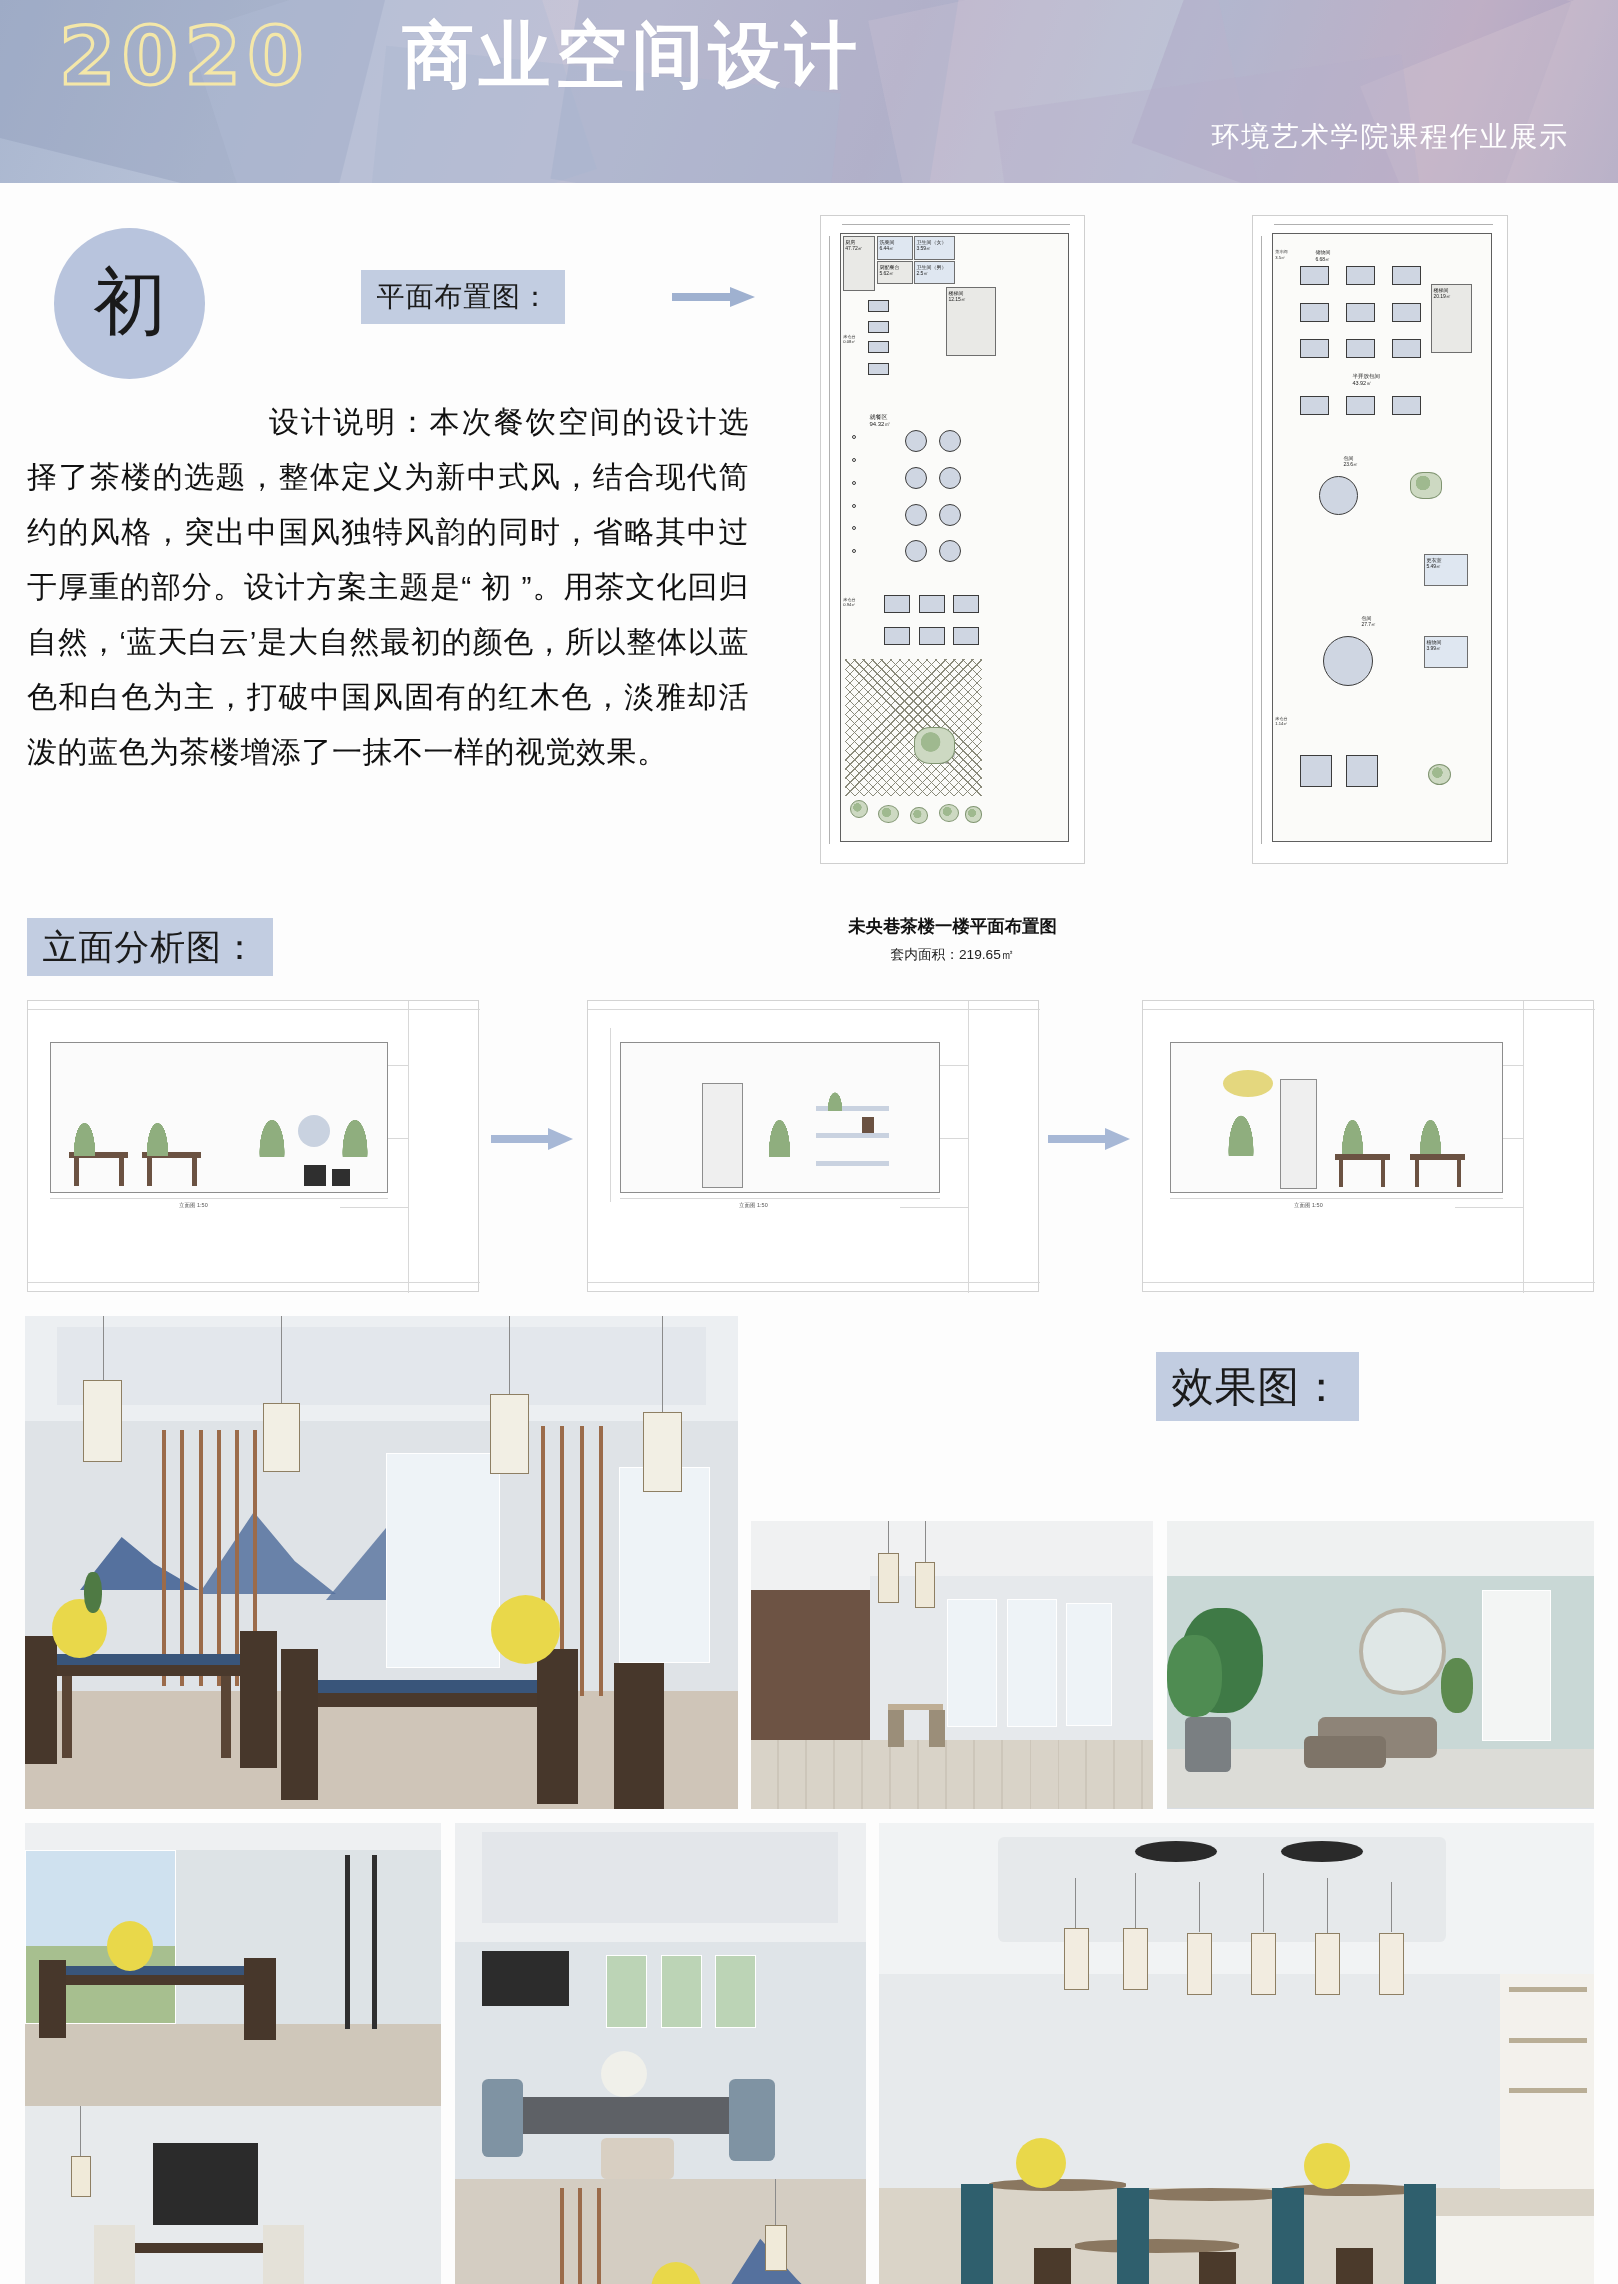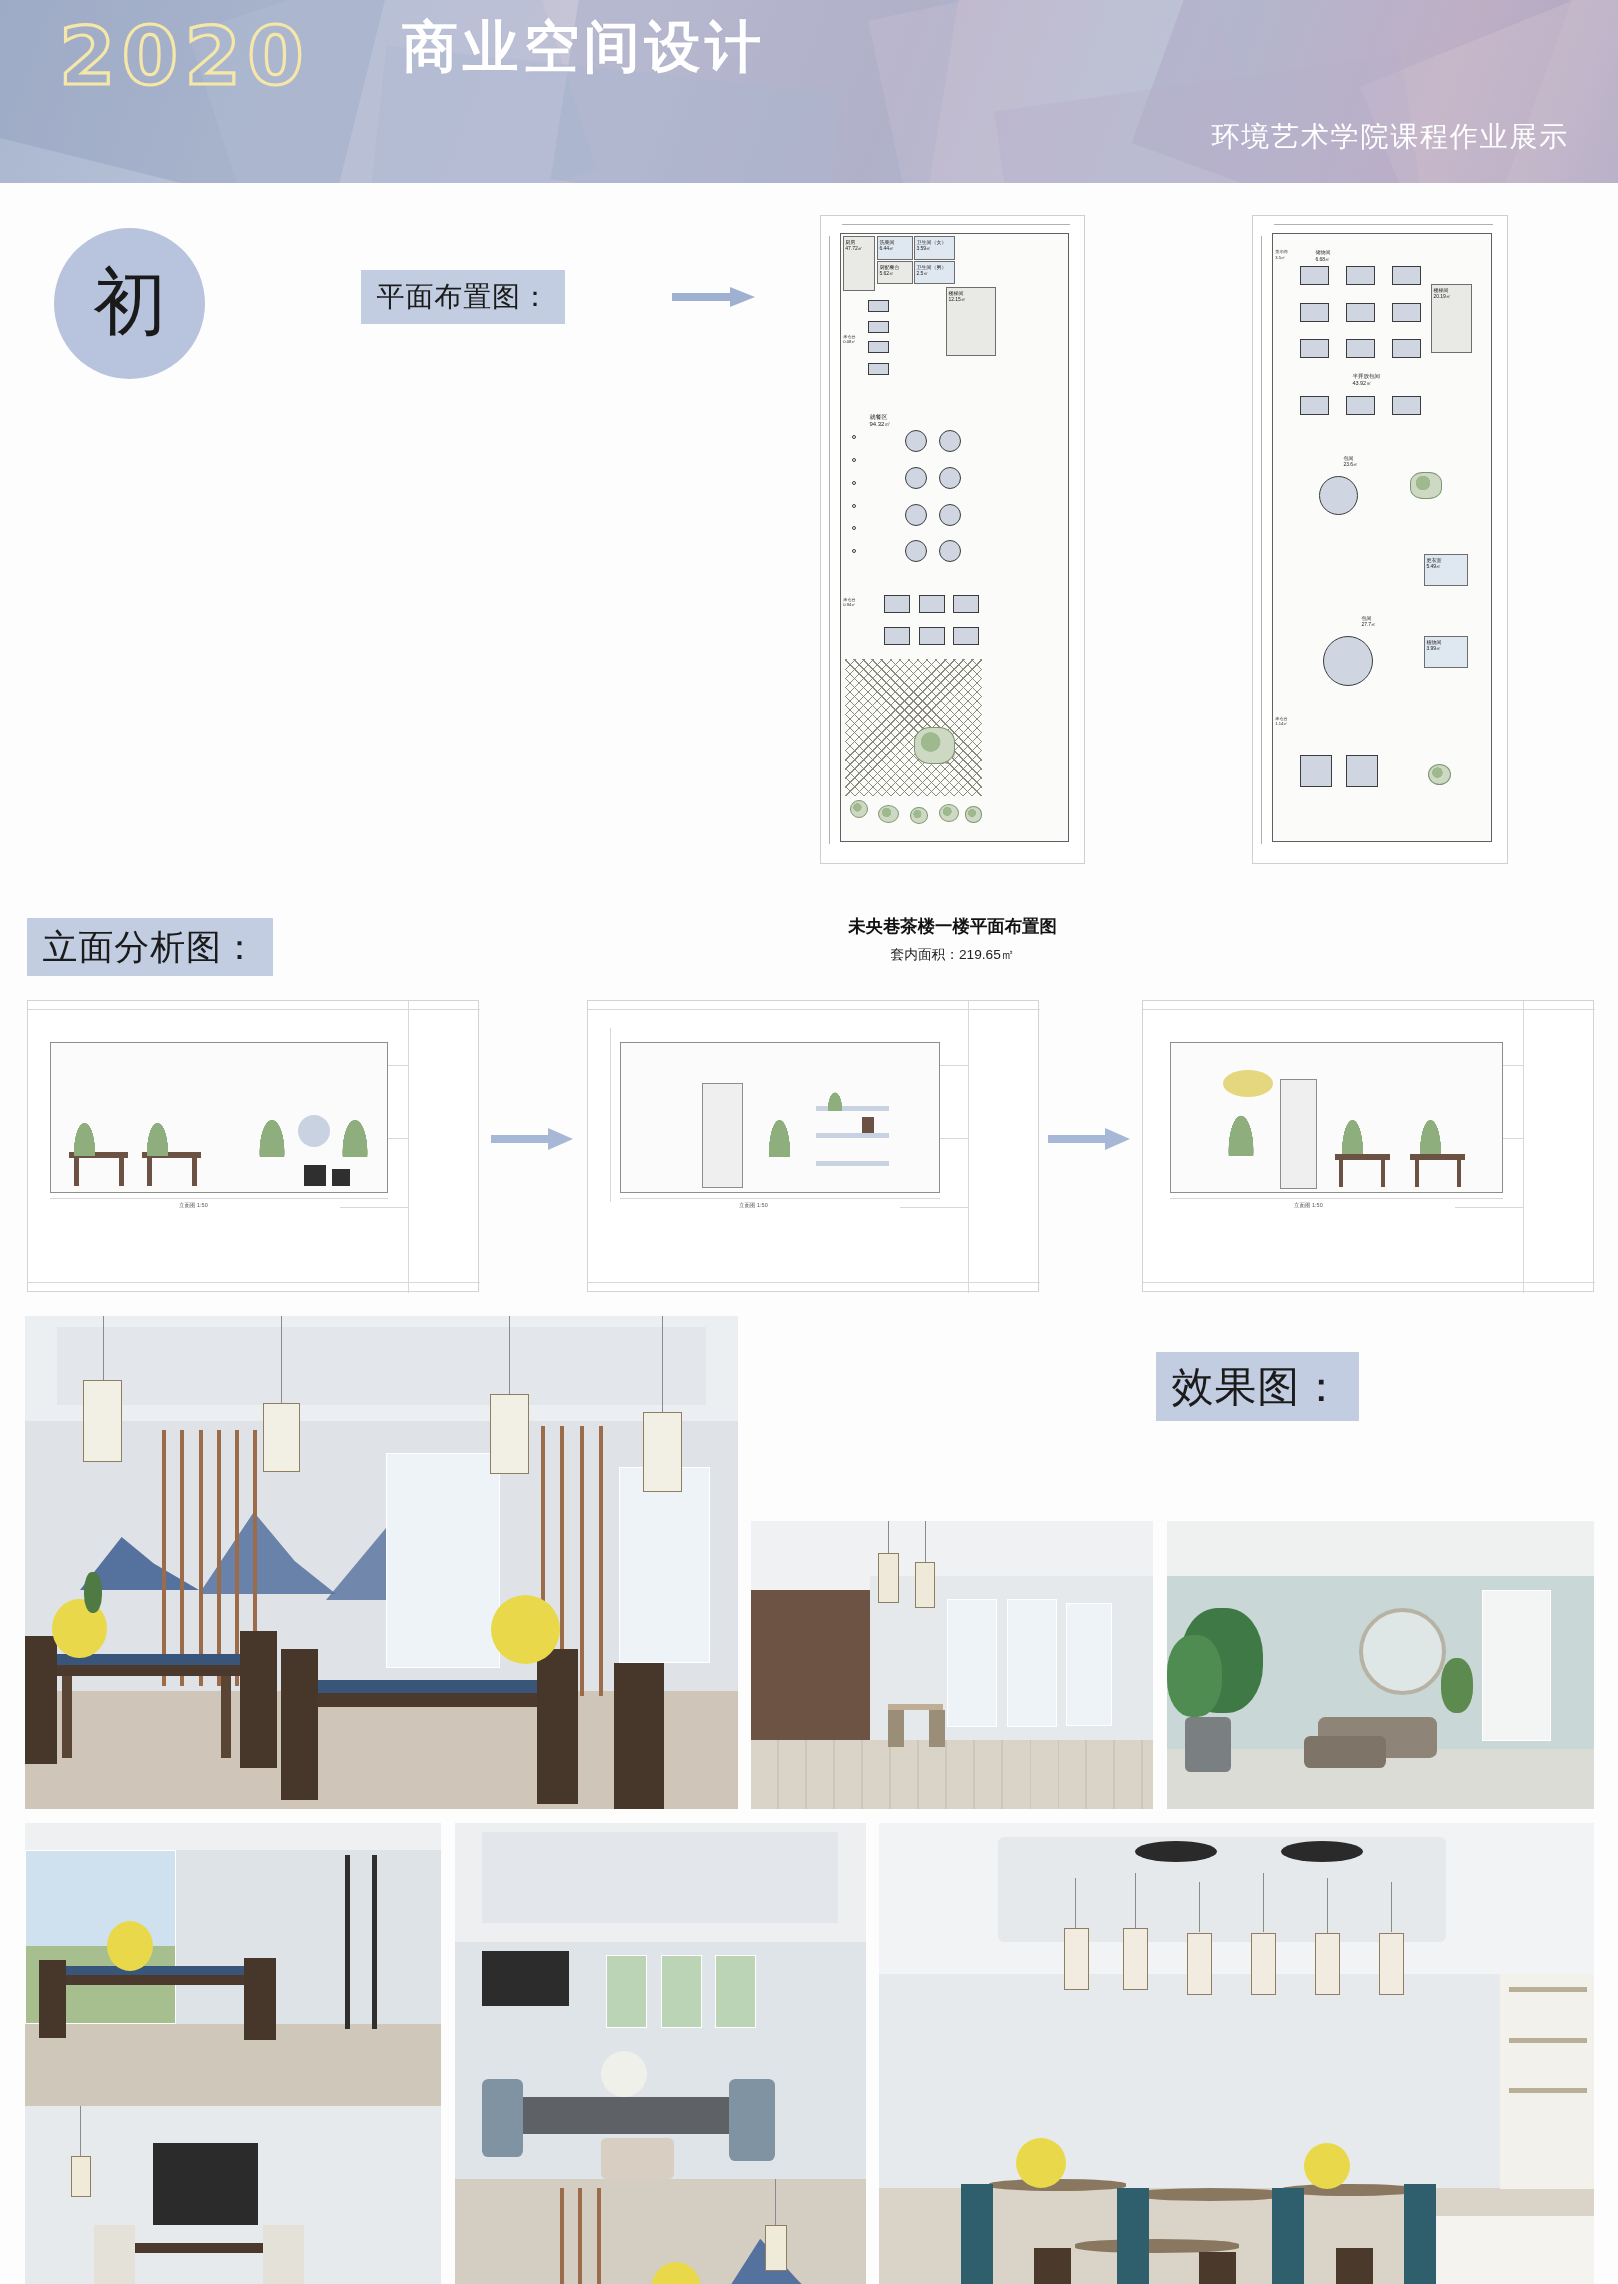--- a/index.html
+++ b/index.html
@@ -40,21 +40,21 @@
     font-size: 81px;
     font-weight: 700;
     letter-spacing: 6.4px;
     color: transparent;
     -webkit-text-stroke: 3.2px #f4e7a8;
     font-family: "DejaVu Sans", sans-serif;
     line-height: 1;
   }
   .title-main {
     position: absolute; left: 402px; top: 19px;
-    font-size: 56px;
+    font-size: 72px;
     font-weight: 700;
     letter-spacing: 4.6px;
     color: #ffffff;
     line-height: 1;
     text-shadow: 0 0 0.9px rgba(120,120,150,.35);
   }
   .title-sub {
     position: absolute; right: 49px; top: 118px;
     font-size: 28px;
     letter-spacing: 1.8px;
@@ -287,20 +287,21 @@
   <div class="badge-circle">
     <span>初</span>
   </div>
 
   <div class="label-box label-plan">平面布置图：</div>
   <div class="arrow-right">
     <div class="shaft"></div>
       <div class="head"></div>
   </div>
 
+  <div class="desc-body">设计说明：本次餐饮空间的设计选择了茶楼的选题，整体定义为新中式风，结合现代简约的风格，突出中国风独特风韵的同时，省略其中过于厚重的部分。设计方案主题是“ 初 ”。用茶文化回归自然，‘蓝天白云’是大自然最初的颜色，所以整体以蓝色和白色为主，打破中国风固有的红木色，淡雅却活泼的蓝色为茶楼增添了一抹不一样的视觉效果。</div>
 
   <div class="plan plan1">
     <div class="dimline" style="left:21px;top:8.2px;width:228px;height:0.9px;"></div>
     <div class="dimline" style="left:8.2px;top:20px;width:0.9px;height:608px;"></div>
     <div class="plan-inner">
 
       <div class="room grey" style="left:1.8px;top:1.8px;width:32px;height:55px;">
         <span>厨房</span><br><span>47.72㎡</span>
       </div>
       <div class="room blue" style="left:36px;top:1.8px;width:36px;height:24px;">

